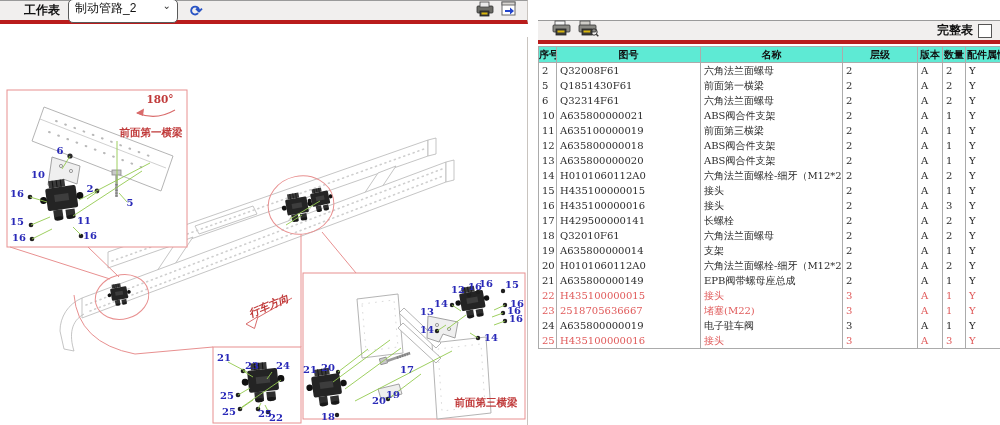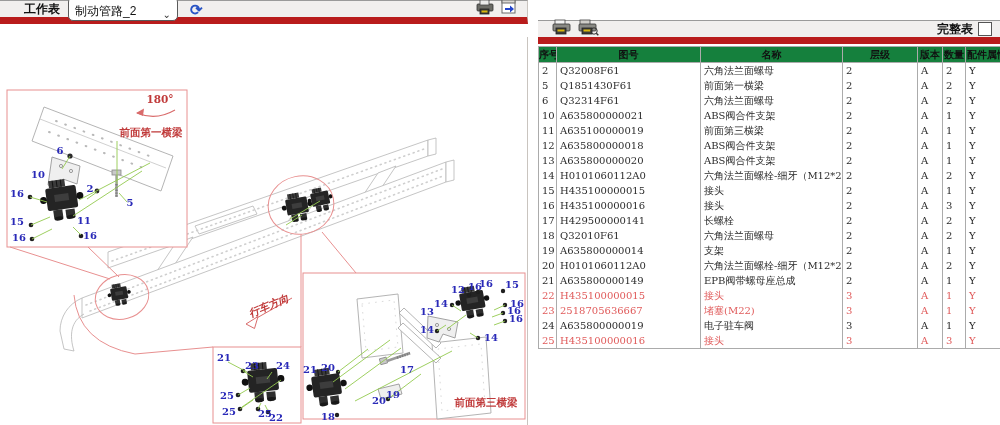--- a/index.html
+++ b/index.html
@@ -3,28 +3,28 @@
 <meta charset="utf-8">
 <style>
   html,body{margin:0;padding:0;}
   body{
     width:1000px;height:425px;overflow:hidden;background:#ffffff;
     font-family:"Liberation Sans",sans-serif;position:relative;
   }
   
   .toolbar{
     position:absolute;top:0;height:24px;background:#f1efee;
-    border-top:1px solid #9a9a9a;border-bottom:7px solid #b91c1c;
+    border-top:1px solid #9a9a9a;border-bottom:4px solid #b91c1c;
     display:flex;align-items:center;box-sizing:border-box;
   }
   .toolbar-left{left:0;width:528px;border-right:1px solid #c9c4bf;padding:0 10px;}
   .toolbar-right{left:538px;width:462px;padding:0 8px;margin-top:20px;}
   .tb-label{font-weight:bold;font-size:12px;color:#111;margin:0 8px 0 14px;}
   .dropdown{
-    display:flex;align-items:flex-end;justify-content:space-between;
+    display:flex;align-items:flex-start;justify-content:space-between;
     width:96px;height:22px;background:#fff;border:1px solid #5a5a5a;border-radius:5px;
     font-size:12px;color:#111;padding:0 6px;cursor:default;
   }
   .dropdown .chev{font-size:10px;color:#333;margin-left:6px;}
   .refresh{margin-left:12px;color:#2853c4;font-size:15px;font-weight:bold;line-height:1;}
   .tb-spacer{flex:1;}
   .tb-icon{margin-left:6px;display:inline-block;}
   .complete-label{font-weight:bold;font-size:12px;color:#111;margin-left:auto;}
   .checkbox{width:12px;height:12px;border:1px solid #555;background:#fff;margin-left:5px;}
   
@@ -33,21 +33,21 @@
   svg text{user-select:none;}
   .callout{font:bold 10px "DejaVu Serif",serif;fill:#2a2ab8;text-anchor:middle;}
   .rtext{font:bold 10.5px "DejaVu Serif",serif;fill:#c03a3a;text-anchor:middle;}
   .it{font-style:italic;}
   
   .table-wrap{position:absolute;left:538px;top:46px;width:462px;height:379px;overflow:hidden;}
   table.parts{border-collapse:collapse;table-layout:fixed;width:470px;
     font-family:"DejaVu Serif",serif;font-size:10px;color:#2b2b2b;
     border:1px solid #ababab;}
   table.parts th{
-    height:15px;font-size:10px;font-weight:bold;color:#111;background:#15803d;
+    height:15px;font-size:10px;font-weight:bold;color:#111;background:#5eead4;
     border-bottom:1px solid #ababab;border-right:1px solid #ababab;
     text-align:center;padding:0;white-space:nowrap;overflow:hidden;}
   table.parts td{
     height:15px;border-right:1px solid #ababab;padding:0 0 0 3px;
     white-space:nowrap;overflow:hidden;}
   table.parts tr.red td{color:#e05a5a;}
 </style>
 </head>
 <body>
 

